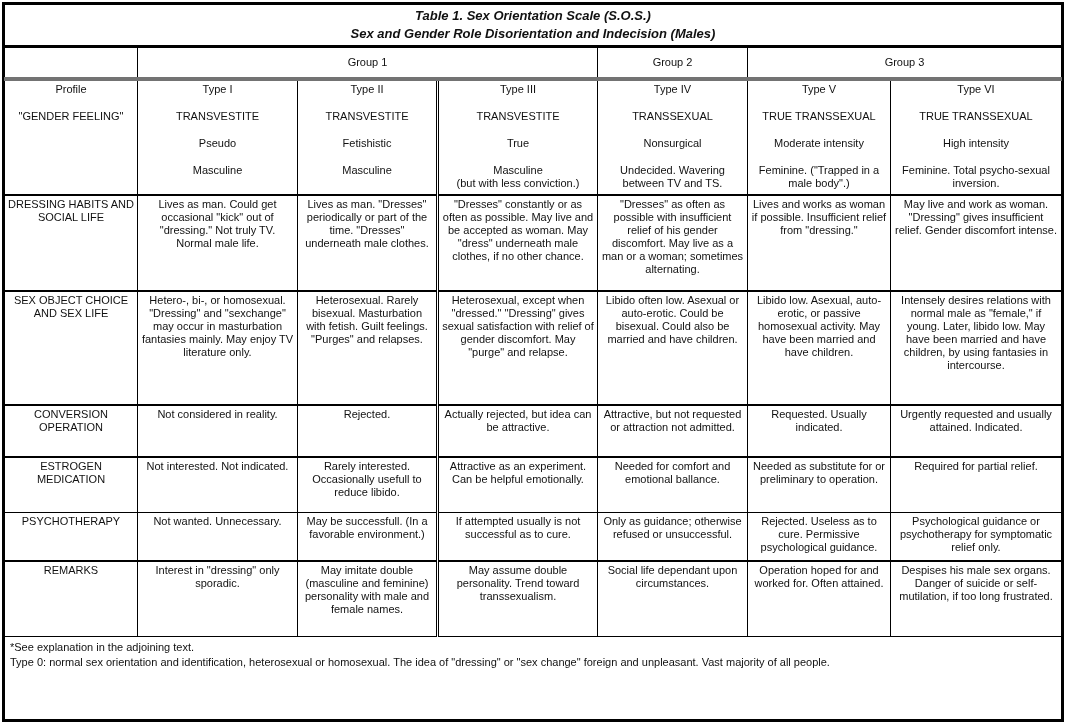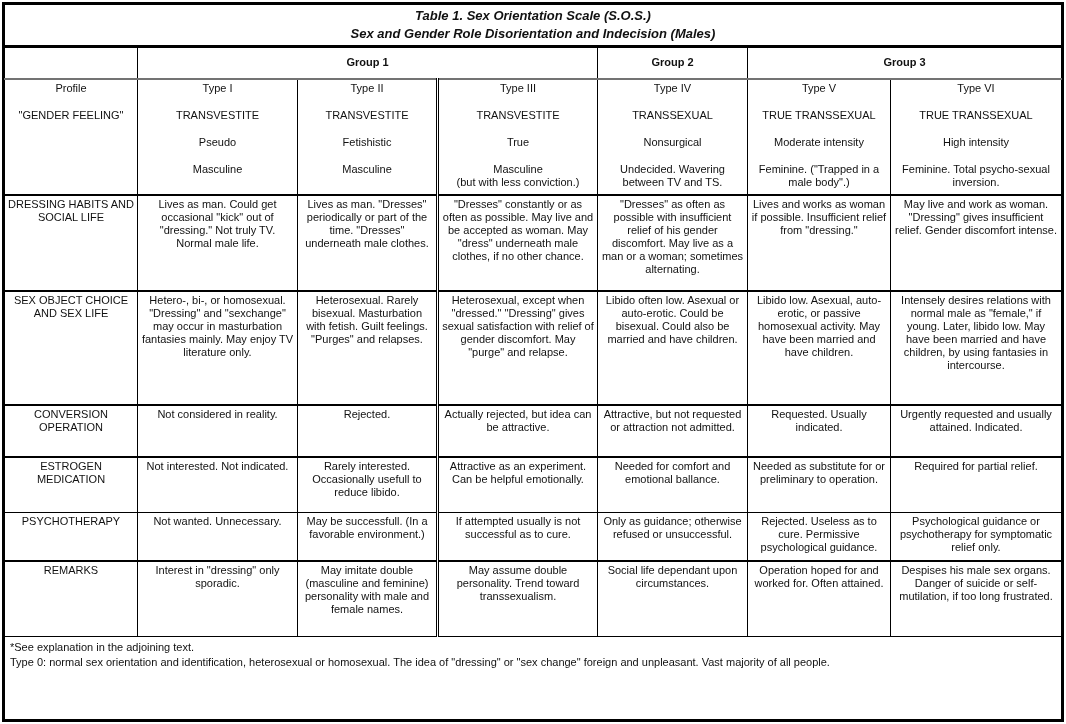--- a/index.html
+++ b/index.html
@@ -2,21 +2,21 @@
 <html><head>
 <meta charset="utf-8">
 <style>
   html,body{margin:0;padding:0;background:#fff;}
   body{width:1066px;height:724px;position:relative;font-family:"Liberation Sans","DejaVu Sans",sans-serif;color:#111;}
   .frame{position:absolute;left:2px;top:2px;width:1058px;height:716px;border:2px solid #000;}
   table{width:100%;height:100%;border-collapse:collapse;table-layout:fixed;}
   td{border:1px solid #000;font-size:11px;line-height:13px;text-align:center;vertical-align:top;padding:2px 3px;overflow:hidden;}
   .r-title td{border-bottom:3px solid #000;vertical-align:middle;padding:2px;}
   .title-line{font-size:13px;font-weight:bold;font-style:italic;line-height:18px;}
-  .r-group td{border-bottom:2px solid #737373;vertical-align:middle;font-weight:bold;}
+  .r-group td{border-bottom:4px solid #737373;vertical-align:middle;font-weight:normal;}
   .r-profile td{border-bottom:2px solid #000;padding-top:2px;}
   .r-dress td{border-bottom:2px solid #000;}
   .r-sex td{border-bottom:2px solid #000;}
   .r-kinsey td{border-bottom:2px solid #000;vertical-align:middle;padding:1px 3px;}
   .r-conv td{border-bottom:2px solid #000;}
   .r-psych td{border-bottom:2px solid #000;}
   .dbl{border-left:3px double #000;}
   .pb{margin-bottom:14px;}
   .plabel{padding-top:27px;}
   .pre{white-space:pre-line;}

